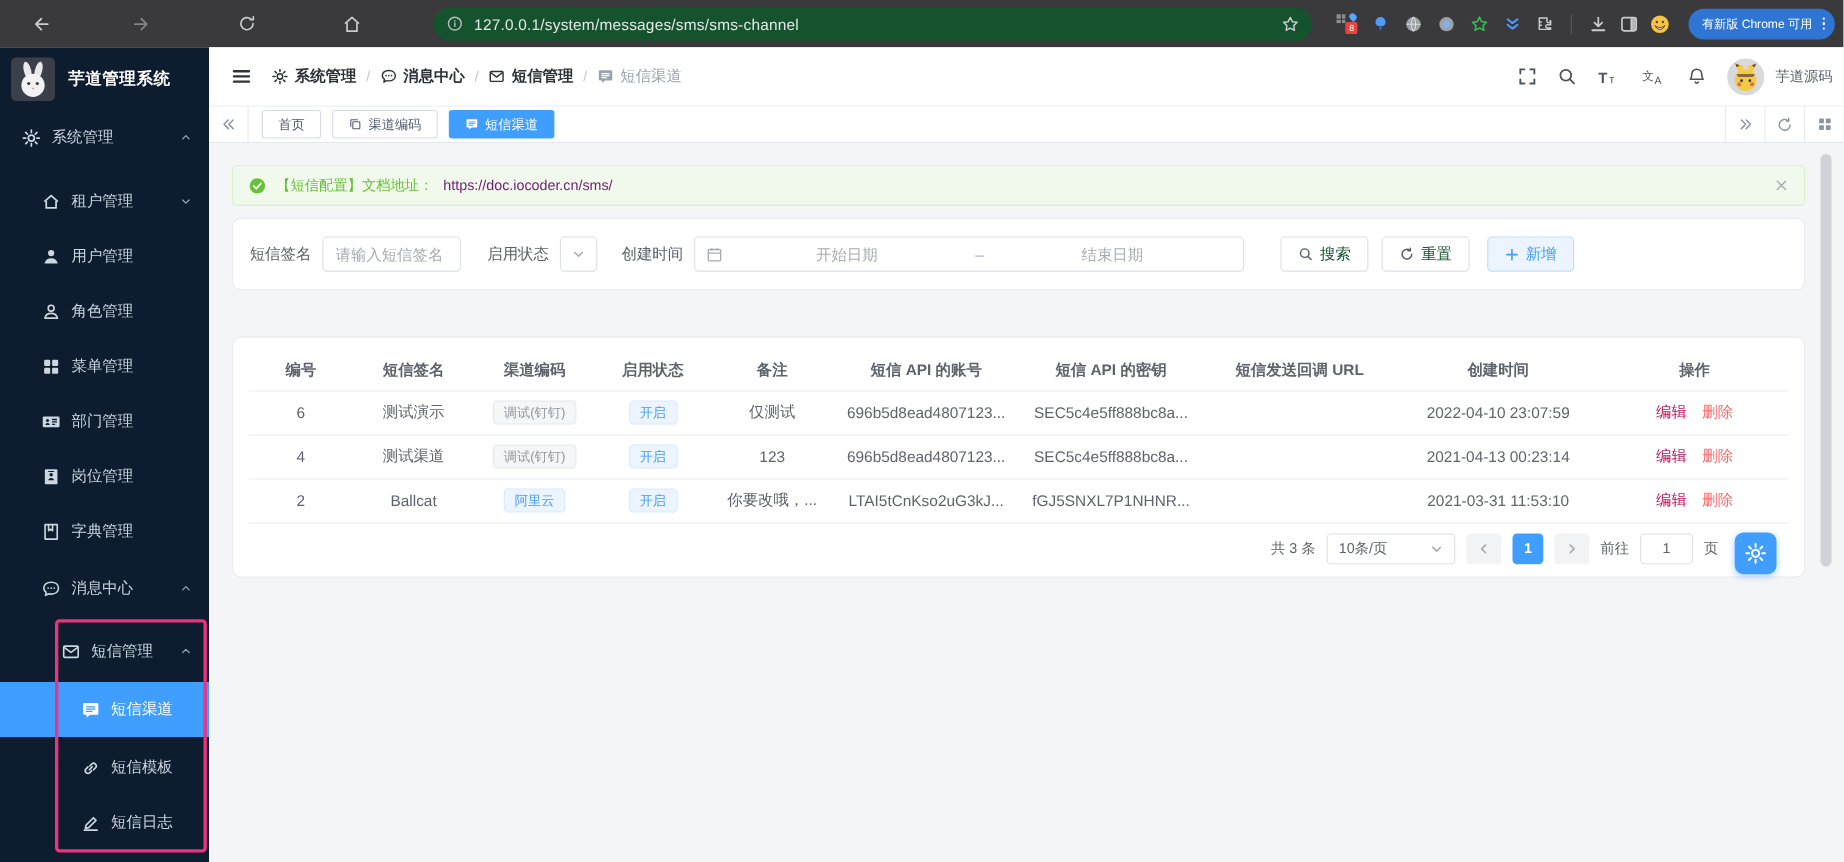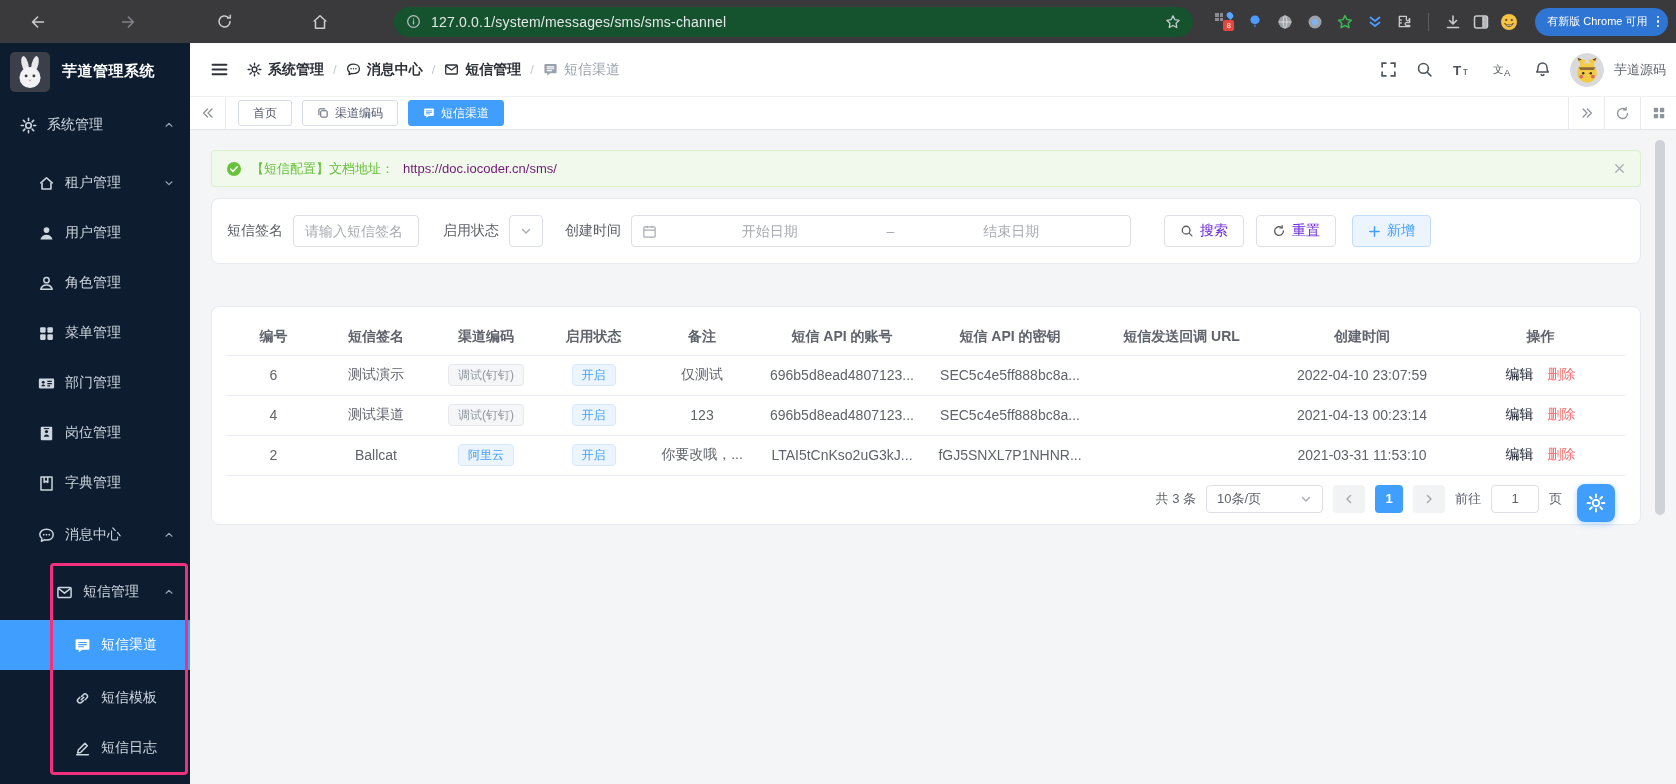--- a/index.html
+++ b/index.html
@@ -88,34 +88,34 @@
   .inp::placeholder { color:#a8abb2; }
   .gap-a { width:24px; flex:0 0 auto; }
   .gap-c { width:22px; flex:0 0 auto; }
   .mini-select { width:34px; height:32px; border:1px solid #dcdfe6; border-radius:4px; display:flex; align-items:center; justify-content:center; color:#a8abb2; cursor:pointer; background:#fff; }
   .date-range { width:500px; height:32px; border:1px solid #dcdfe6; border-radius:4px; display:flex; align-items:center; padding:0 10px; background:#fff; cursor:pointer; }
   .date-range .cal { color:#a8abb2; margin-right:4px; display:flex; }
   .dr-inp { flex:1; border:none; outline:none; text-align:center; font-size:14px; color:#333; font-family:inherit; min-width:0; background:transparent; }
   .dr-inp::placeholder { color:#a8abb2; }
   .dr-sep { color:#a8abb2; padding:0 8px; }
   .btns-gap { width:33px; flex:0 0 auto; }
-  .btn { height:32px; border:1px solid #dcdfe6; border-radius:4px; background:#fff; color:#6d28d9; font-size:14px; font-family:inherit; display:flex; align-items:center; gap:6px; padding:0 15px; cursor:pointer; margin-right:12px; white-space:nowrap; }
+  .btn { height:32px; border:1px solid #dcdfe6; border-radius:4px; background:#fff; color:#14532d; font-size:14px; font-family:inherit; display:flex; align-items:center; gap:6px; padding:0 15px; cursor:pointer; margin-right:12px; white-space:nowrap; }
   .btn .bic { display:flex; color:#5a5e66; }
   .btn.add { background:#ecf5ff; border-color:#c0ddfc; color:#409eff; margin-right:0; margin-left:4px; }
   .btn.add .bic { color:#409eff; }
 
   .table-card { margin-top:42px; height:219px; padding:12px 14px 0; position:relative; }
   table { width:100%; border-collapse:collapse; table-layout:fixed; }
   th { height:36px; font-size:14px; font-weight:bold; color:#5f636b; text-align:center; border-bottom:1px solid #ebeef5; padding:0 4px; white-space:nowrap; overflow:hidden; }
   td { height:40px; font-size:14px; color:#5f636b; text-align:center; border-bottom:1px solid #ebeef5; padding:0 4px; white-space:nowrap; overflow:hidden; }
   .tag { display:inline-block; height:22px; line-height:20px; padding:0 9px; font-size:12px; border-radius:4px; border:1px solid; }
   .tag.gray { background:#f5f6f7; border-color:#e6e8eb; color:#9298a1; }
   .tag.blue { background:#ecf5ff; border-color:#d6e9ff; color:#409eff; }
   .lnk { cursor:pointer; font-size:14px; }
-  .lnk.edit { color:#0f172a; margin-right:14px; }
+  .lnk.edit { color:#be185d; margin-right:14px; }
   .lnk.del { color:#f56c6c; }
 
   .pagination { display:flex; align-items:center; justify-content:flex-end; gap:10px; margin-top:9px; padding-right:64px; font-size:13px; color:#5f636b; }
   .pg-select { width:117px; height:28px; border:1px solid #dcdfe6; border-radius:4px; display:flex; align-items:center; justify-content:space-between; padding:0 10px; color:#5f636b; cursor:pointer; background:#fff; }
   .pg-select .chv { color:#a8abb2; display:flex; }
   .pg-btn { width:32px; height:28px; background:#f2f3f5; border-radius:4px; display:flex; align-items:center; justify-content:center; color:#a8abb2; cursor:pointer; }
   .pg-cur { width:28px; height:28px; background:#409eff; border-radius:4px; color:#fff; font-weight:bold; display:flex; align-items:center; justify-content:center; cursor:pointer; }
   .pg-input { width:48px; height:28px; border:1px solid #dcdfe6; border-radius:4px; text-align:center; font-size:13px; color:#5f636b; outline:none; font-family:inherit; }
 
   

